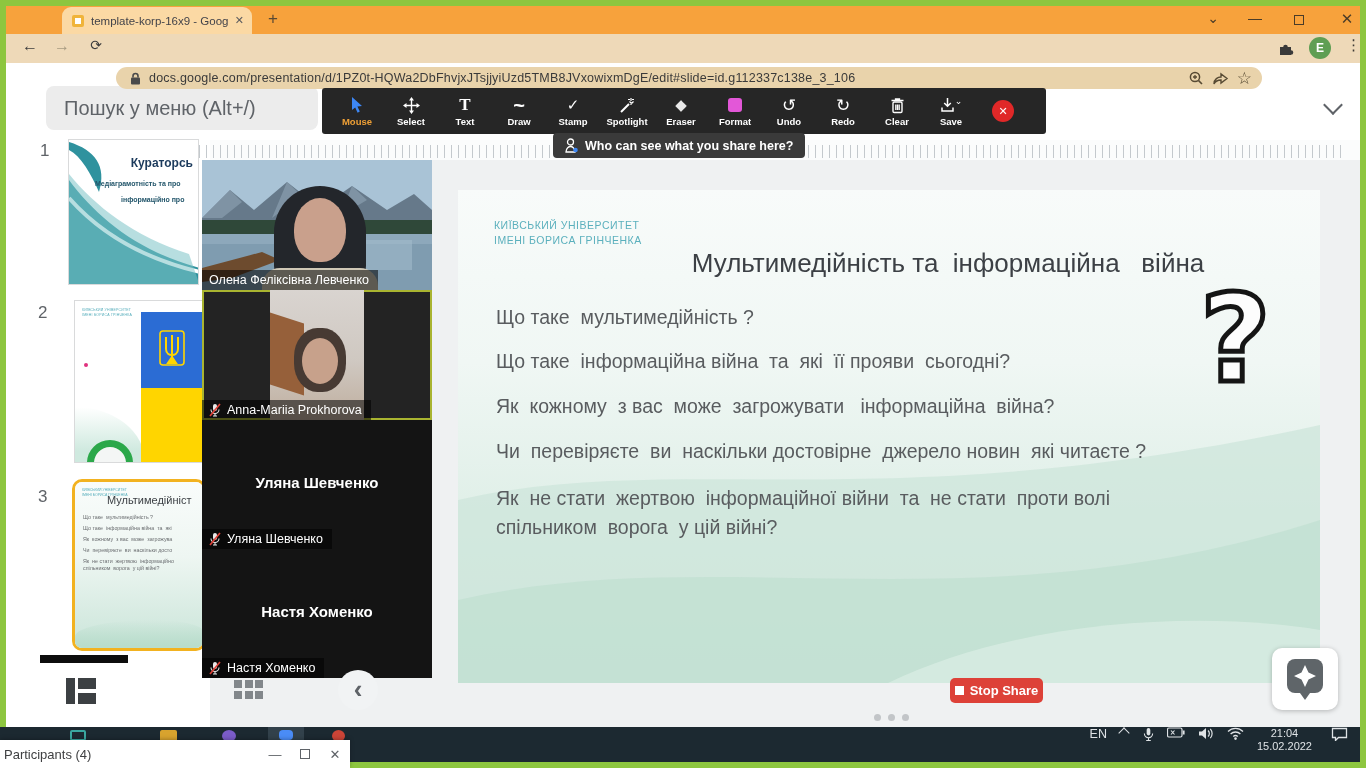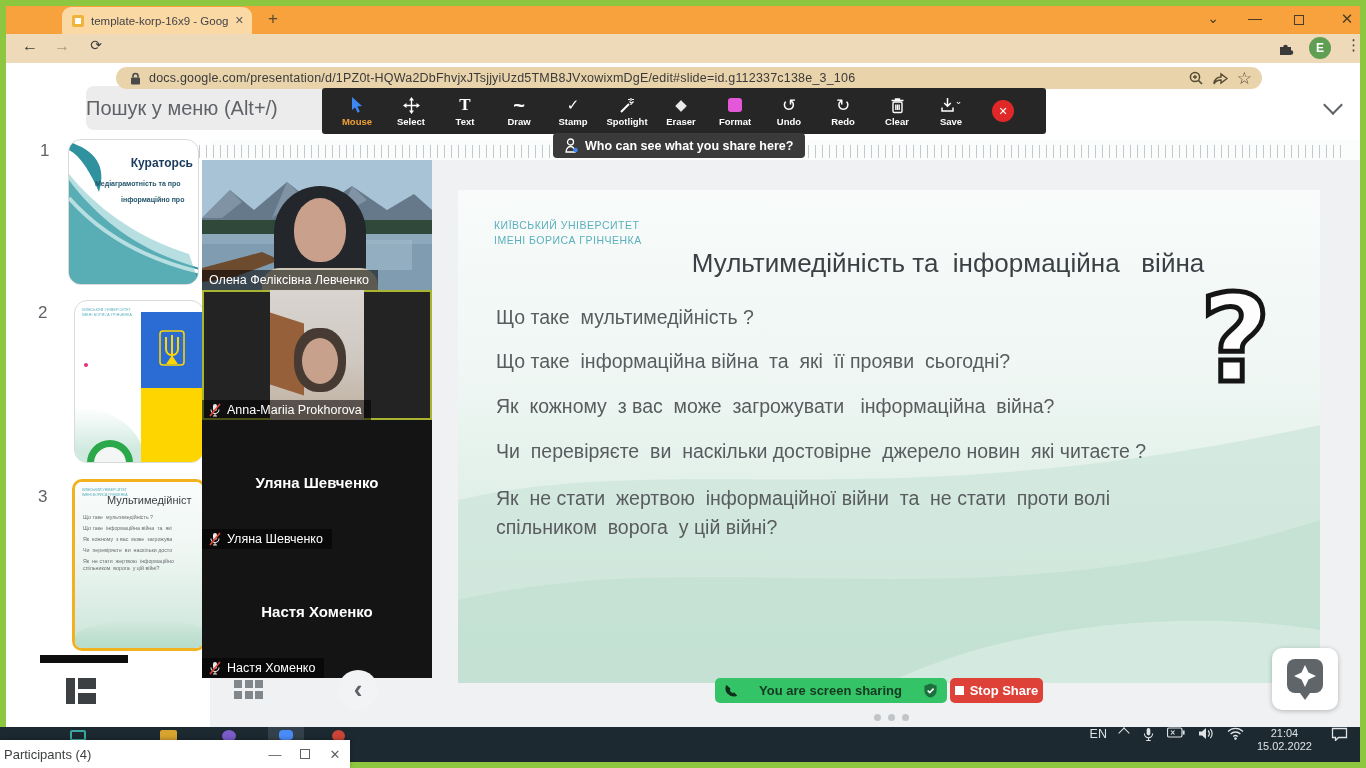--- a/index.html
+++ b/index.html
@@ -22,29 +22,29 @@
   .chrome-toolbar { left:6px; top:34px; width:1354px; height:29px; background:#eed9b8; z-index:3;}
   .navbtn { position:absolute; top:3px; font-size:16px; color:#3d3d3d; width:24px; text-align:center;}
   .addressbar { position:absolute; left:110px; top:4px; width:1146px; height:22px; background:#e9d3ab; border-radius:12px; display:flex; align-items:center; padding:0 10px 0 14px; gap:8px;margin-top:29px;}
   .url { font-size:12.5px; color:#3a3a3a; letter-spacing:.2px; white-space:nowrap; overflow:hidden; flex:1;}
   .bar-ic { color:#574a33; font-size:15px; flex:none;}
   .avatar { position:absolute; left:1303px; top:3px; width:22px; height:22px; border-radius:50%; background:#5f9e53; color:#fff; font-size:12px; font-weight:bold; text-align:center; line-height:22px;}
   .menu-dots { position:absolute; left:1340px; top:2px; font-size:15px; color:#3d3a35; letter-spacing:0; }
 
   
   .slides-band { left:6px; top:63px; width:1354px; height:77px; background:#fff; z-index:1;}
-  .menu-search { left:46px; top:86px; width:272px; height:44px; background:#ececec; border-radius:8px; font-size:20px; color:#5f6368; line-height:44px; z-index:2;margin-left:40px;}
+  .menu-search { left:46px; top:86px; width:272px; height:44px; background:#ececec; border-radius:8px; font-size:20px; color:#5f6368; line-height:44px; padding-left:18px; z-index:2;}
   .slides-chev { left:1324px; top:96px; width:18px; height:18px; z-index:2;}
   .slides-chev::after { content:""; position:absolute; left:2px; top:2px; width:12px; height:12px; border-right:2.5px solid #5f6368; border-bottom:2.5px solid #5f6368; transform:rotate(45deg);}
   .canvas { left:210px; top:140px; width:1150px; height:587px; background:#eff1f2; z-index:1;}
   .ruler-bg { left:210px; top:140px; width:1150px; height:20px; background:#fbfcfc; z-index:2;}
   .ruler { left:115px; top:145px; width:1228px; height:13px; background:repeating-linear-gradient(90deg,#c4c9cd 0 1px,transparent 1px 7px); z-index:2;}
   .filmstrip { left:6px; top:140px; width:204px; height:587px; background:#fff; z-index:1;}
   .slide-num { font-size:17px; color:#5f6368; z-index:2;}
-  .thumb { background:#fff; border:1px solid #d9dadb; border-radius:13px; overflow:hidden; z-index:2;}
+  .thumb { background:#fff; border:1px solid #d9dadb; border-radius:0; overflow:hidden; z-index:2;}
   .thumb.sel { border:3px solid #f2b220; border-radius:10px;}
 
   
   .t1-title { position:absolute; right:5px; top:16px; font-size:12px; font-weight:bold; color:#1b3a5c; white-space:nowrap;}
   .t1-l1 { position:absolute; left:26px; top:40px; font-size:7px; font-weight:bold; color:#23566b; white-space:nowrap;}
   .t1-l2 { position:absolute; left:52px; top:56px; font-size:7px; font-weight:bold; color:#23566b; white-space:nowrap;}
 
   
   .t2-head { position:absolute; left:7px; top:7px; font-size:3.5px; color:#57aebc; line-height:1.4; letter-spacing:.2px;}
   .t2-dot { position:absolute; left:9px; top:62px; width:4px; height:4px; background:#e0317e; border-radius:50%;}
@@ -426,30 +426,20 @@
         <svg width="12" height="14" viewBox="0 0 12 14">
             <rect x="4" y="1" width="4" height="7" rx="2" fill="#e8e8e8"></rect>
             <path d="M2 6.5 a4 4 0 0 0 8 0 M6 10.5 v2.5 M4 13 h4" stroke="#e8e8e8" stroke-width="1.1" fill="none"></path>
             <path d="M1 13 L11 1" stroke="#e0433a" stroke-width="1.7"></path>
           </svg>
         <span>Настя Хоменко</span>
       </div>
     </div>
   </div>
 
-  <div class="abs share-pill">
-    <svg width="14" height="14" viewBox="0 0 16 16">
-        <path d="M3 1 C1 3 1 8 4.5 11.5 C8 15 13 15 15 13 L11.5 9.5 C10.5 10.5 9.5 10.5 8 9 C6.5 7.5 6.5 6.5 7.5 5.5 Z" fill="#0e301c"></path>
-      </svg>
-    <span class="msg">You are screen sharing</span>
-    <svg width="15" height="15" viewBox="0 0 16 16">
-        <path d="M8 0.5 L14.5 2.8 V8 C14.5 12.2 11.4 14.6 8 15.5 C4.6 14.6 1.5 12.2 1.5 8 V2.8 Z" fill="#1d6f3d"></path>
-        <path d="M5 8 l2.2 2.2 L11.3 6" stroke="#fff" stroke-width="1.6" fill="none"></path>
-      </svg>
-  </div>
   <div class="abs stop-share">
     <span class="stop-sq"></span>
     <span>Stop Share</span>
   </div>
 
   <div class="abs taskbar">
     <div class="tb-ic" style="left:70px;width:16px;height:11px;border:2px solid #3aa7a0;border-radius:2px;"></div>
     <div class="tb-ic" style="left:160px;width:17px;height:11px;background:#d8a32e;border-radius:2px 2px 0 0;"></div>
     <div class="tb-ic" style="left:222px;width:14px;height:12px;background:#7b5cc9;border-radius:50% 50% 50% 50%;"></div>
     <div class="tb-ic" style="left:268px;top:0;width:36px;height:14px;background:#32414b;">

